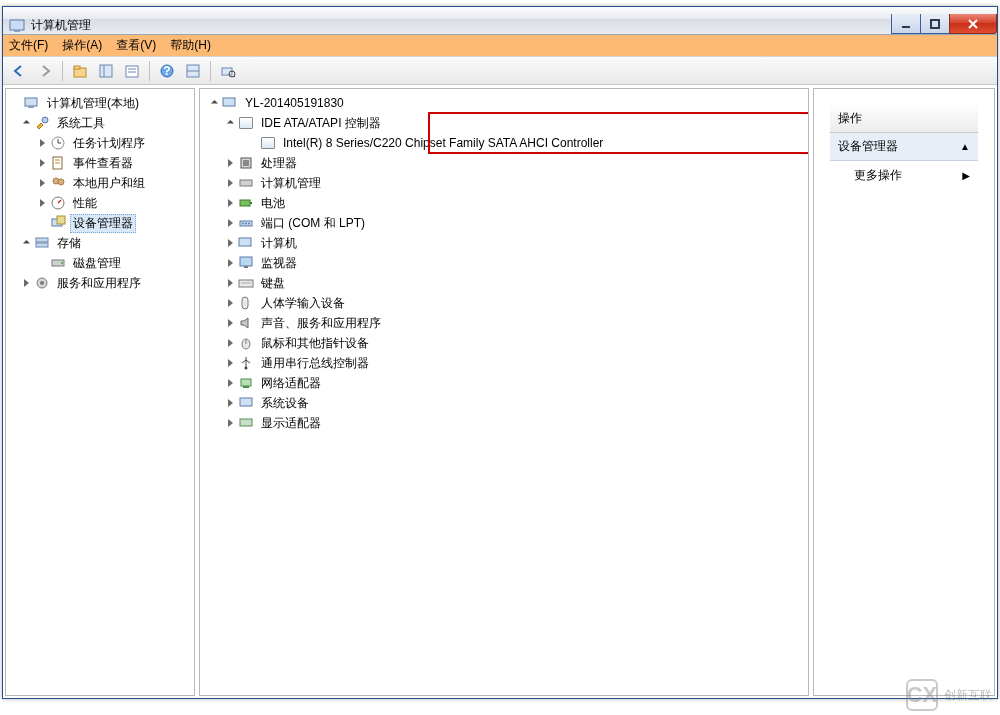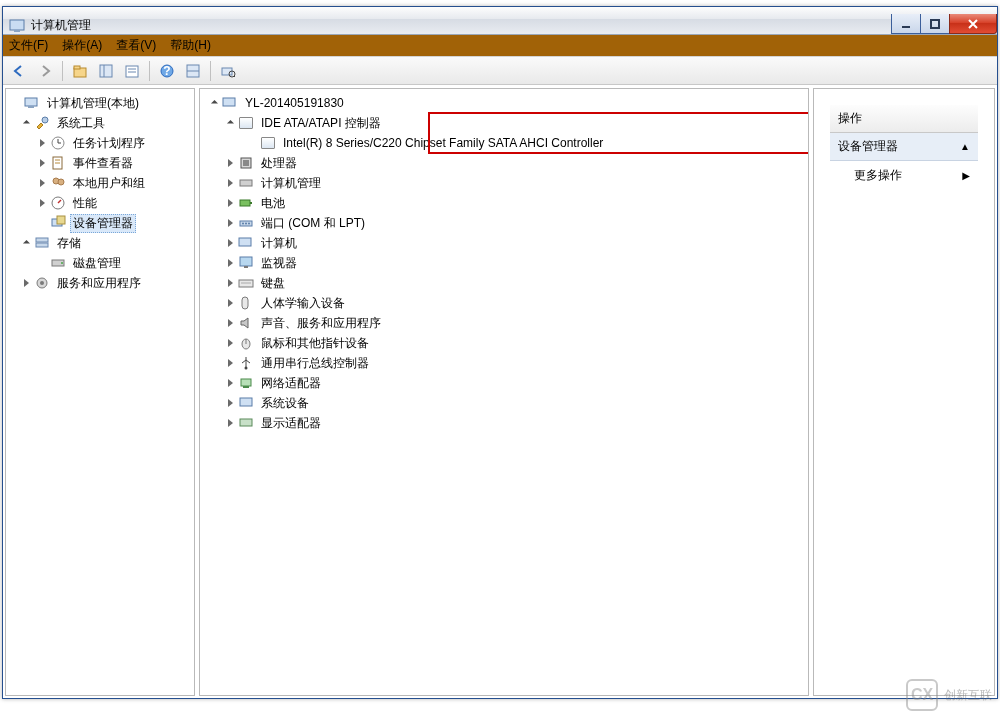--- a/index.html
+++ b/index.html
@@ -10,21 +10,21 @@
 
 .titlebar { height:28px; background:linear-gradient(#fdfdfd,#e6e9ee 45%,#d7dce4 46%,#e9ecf1); border-bottom:1px solid #9aa7b8; display:flex; align-items:flex-end; padding:0 0 0 6px; }
 .titlebar .app-icon { width:16px; height:16px; margin-right:6px; }
 .titlebar .title { flex:1; color:#000; }
 .win-btns { display:flex; height:20px; margin-top:-6px; }
 .win-btn { width:30px; height:20px; border:1px solid #3b5e9a; border-top:none; display:flex; align-items:center; justify-content:center; margin-left:-1px; background:linear-gradient(#e8eef8,#c9d6ea); }
 .win-btn.close { width:48px; background:linear-gradient(#e98a7a,#d8432b 45%,#c62f17 46%,#e24c33); border-color:#8a2a1a; border-top-right-radius:0; border-bottom-right-radius:3px; }
 .win-btn svg { display:block; }
 
 
-.menubar { height:22px; background:#a16207; border-bottom:1px solid #d4d4d4; display:flex; align-items:center; padding:0 6px; gap:14px; }
+.menubar { height:22px; background:#fdba74; border-bottom:1px solid #d4d4d4; display:flex; align-items:center; padding:0 6px; gap:14px; }
 .menu-item { color:#000; cursor:default; }
 
 
 .toolbar { height:28px; background:linear-gradient(#fafafa,#e9e9e9); border-bottom:1px solid #c8c8c8; display:flex; align-items:center; padding:0 4px; gap:2px; }
 .tbtn { width:24px; height:22px; display:flex; align-items:center; justify-content:center; border:1px solid transparent; border-radius:2px; }
 .tsep { width:1px; height:20px; background:#c0c0c0; margin:0 3px; }
 
 
 .body { flex:1; display:flex; border-top:1px solid #fff; overflow:hidden; }
 .pane { border:1px solid #b9b9b9; margin:2px; background:#fff; overflow:auto; }
@@ -49,21 +49,21 @@
 .rp-item { padding:6px 8px 6px 24px; display:flex; justify-content:space-between; align-items:center; }
 .tri { font-size:10px; }
 
 
 .exp { width:0; height:0; }
 .exp.closed { border-top:4px solid transparent; border-bottom:4px solid transparent; border-left:5px solid #6a6a6a; }
 .exp.open { border-top:5px solid #4a4a4a; border-left:5px solid transparent; transform:rotate(-45deg); }
 
 
 .watermark { position:absolute; right:8px; bottom:4px; opacity:.45; display:flex; align-items:center; gap:6px; font-size:10px; color:#666; }
-.watermark .logo { width:32px; height:32px; border:2px solid #888; border-radius:6px; display:flex; align-items:center; justify-content:center; font-size:16px; color:#888; font-weight:bold; }
+.watermark .logo { width:32px; height:32px; border:2px solid #888; border-radius:6px; display:flex; align-items:center; justify-content:center; font-size:22px; color:#888; font-weight:bold; }
 
 
 .sq { width:14px; height:12px; border:1px solid #888; background:linear-gradient(#fff,#dce6f2); border-radius:1px; }
 </style>
 </head>
 <body>
 
 <div class="window">
 
   <div class="titlebar">

